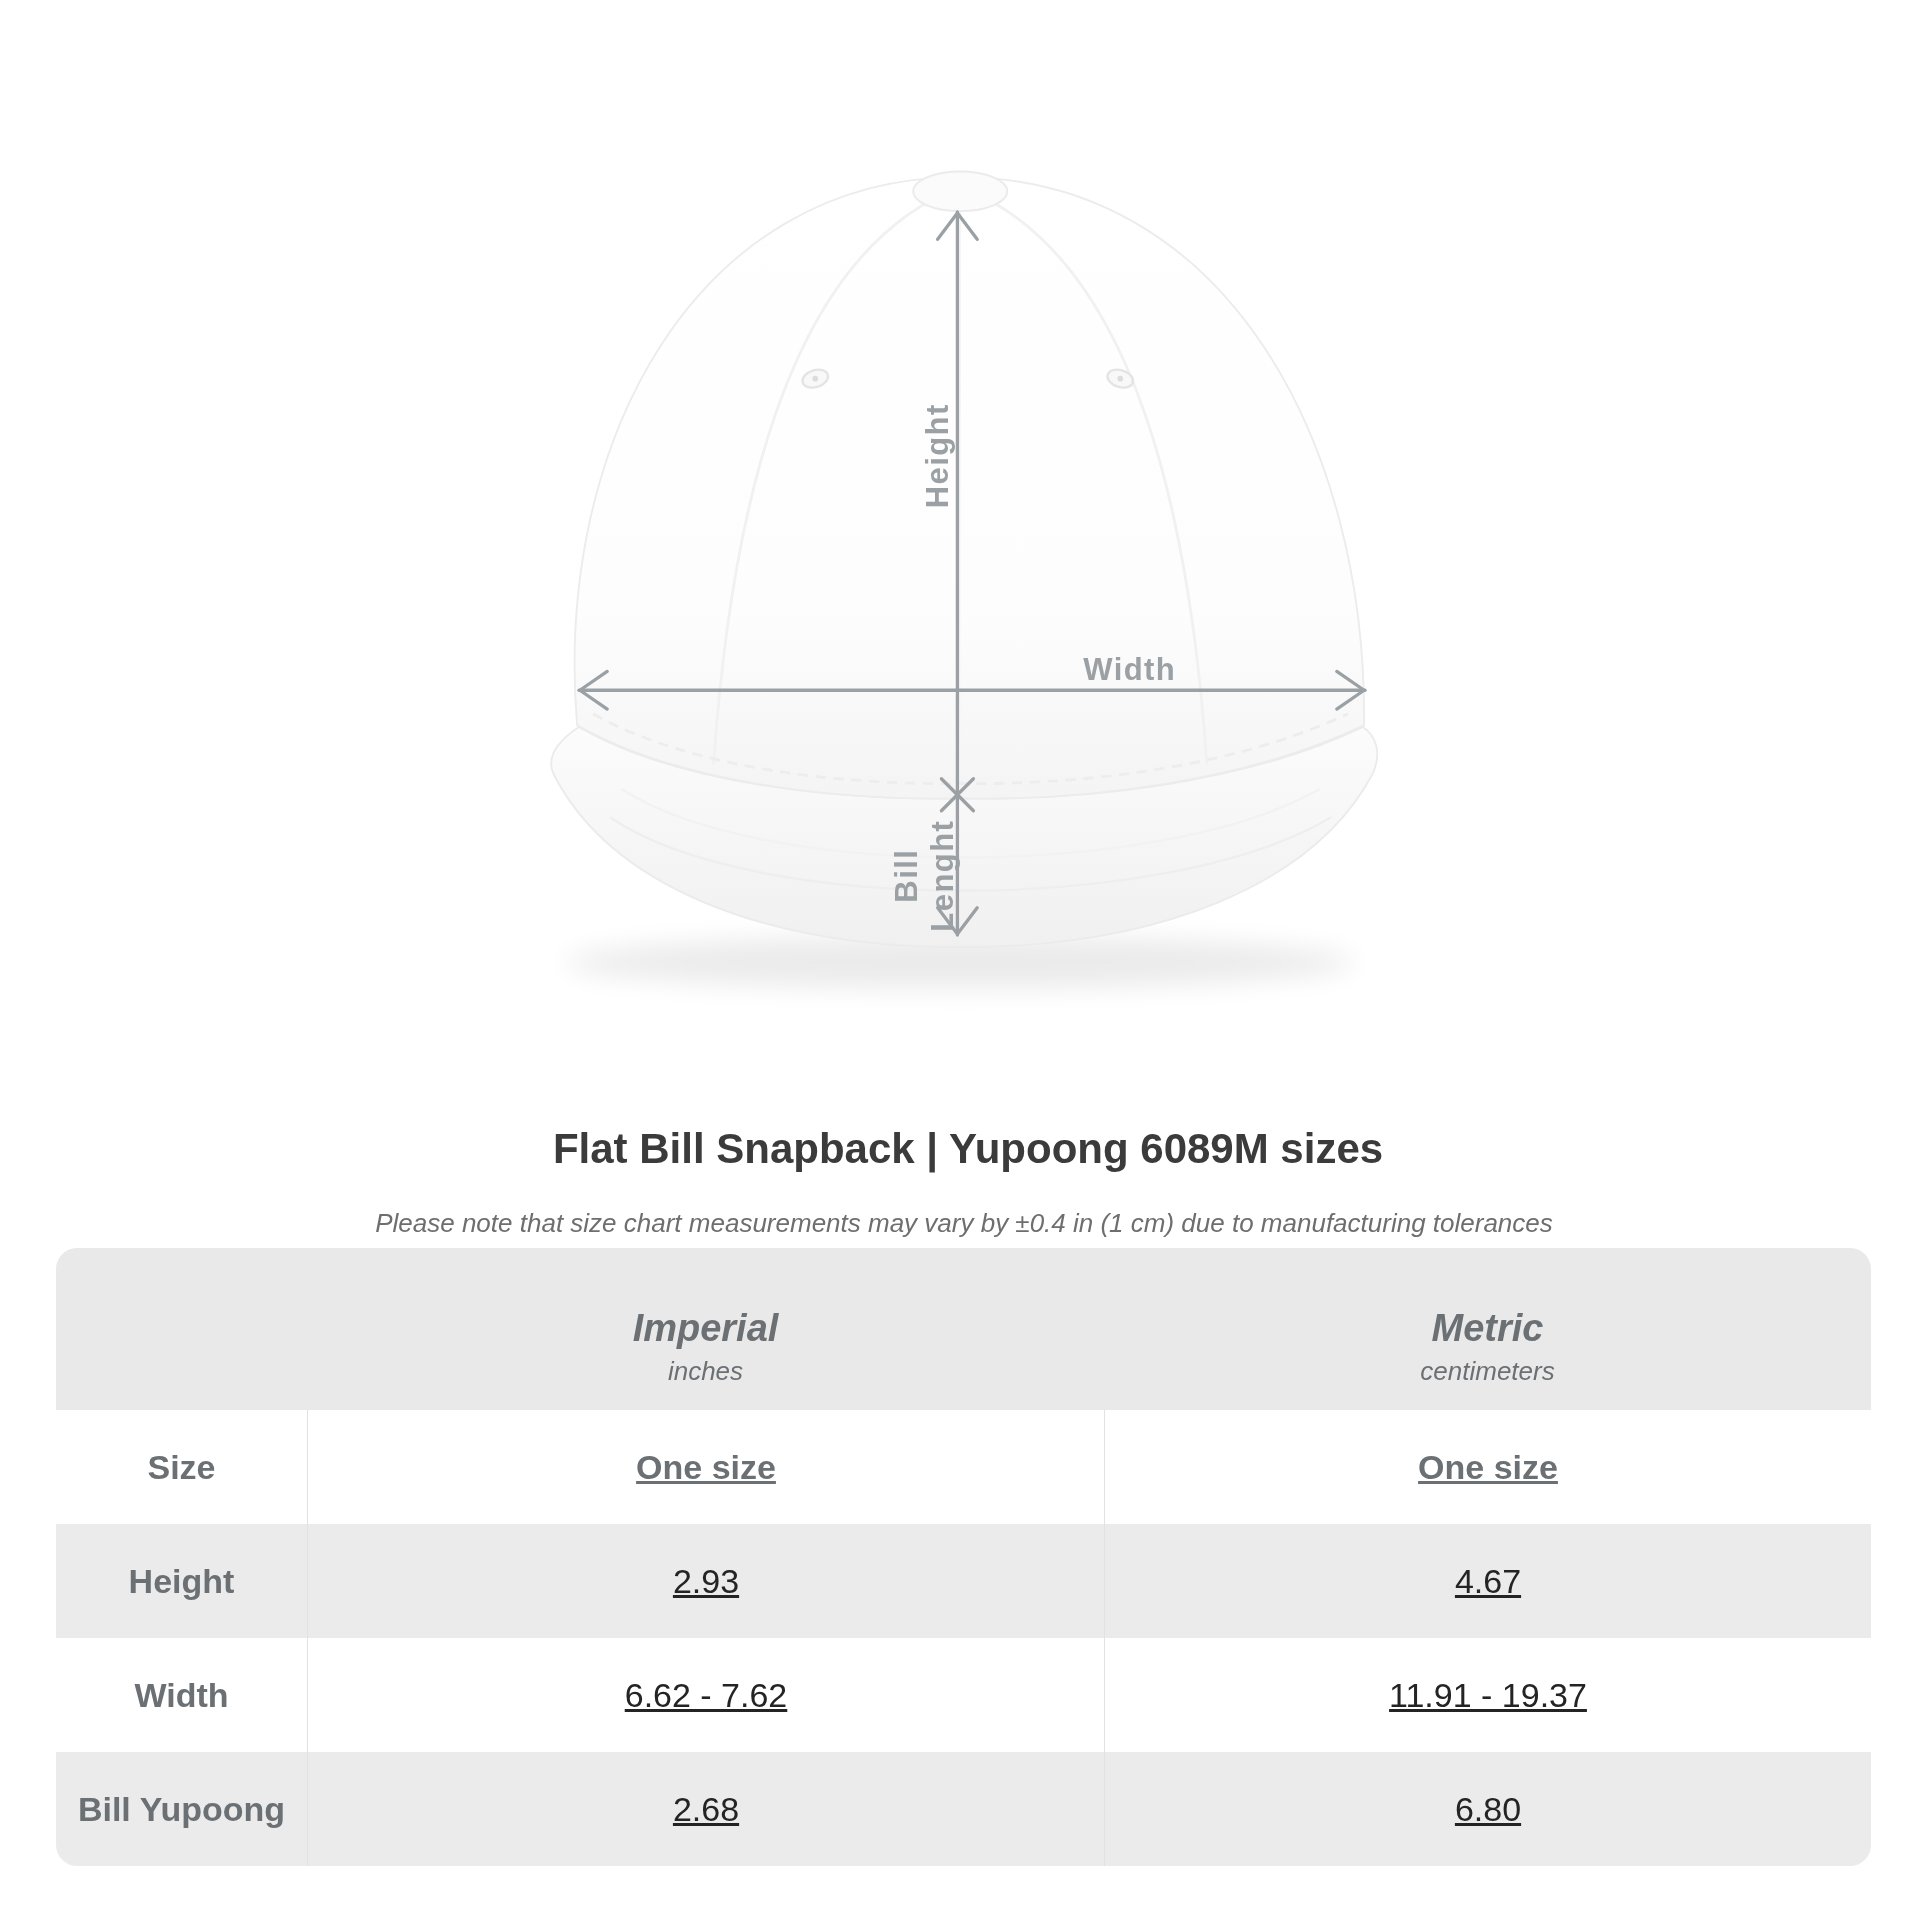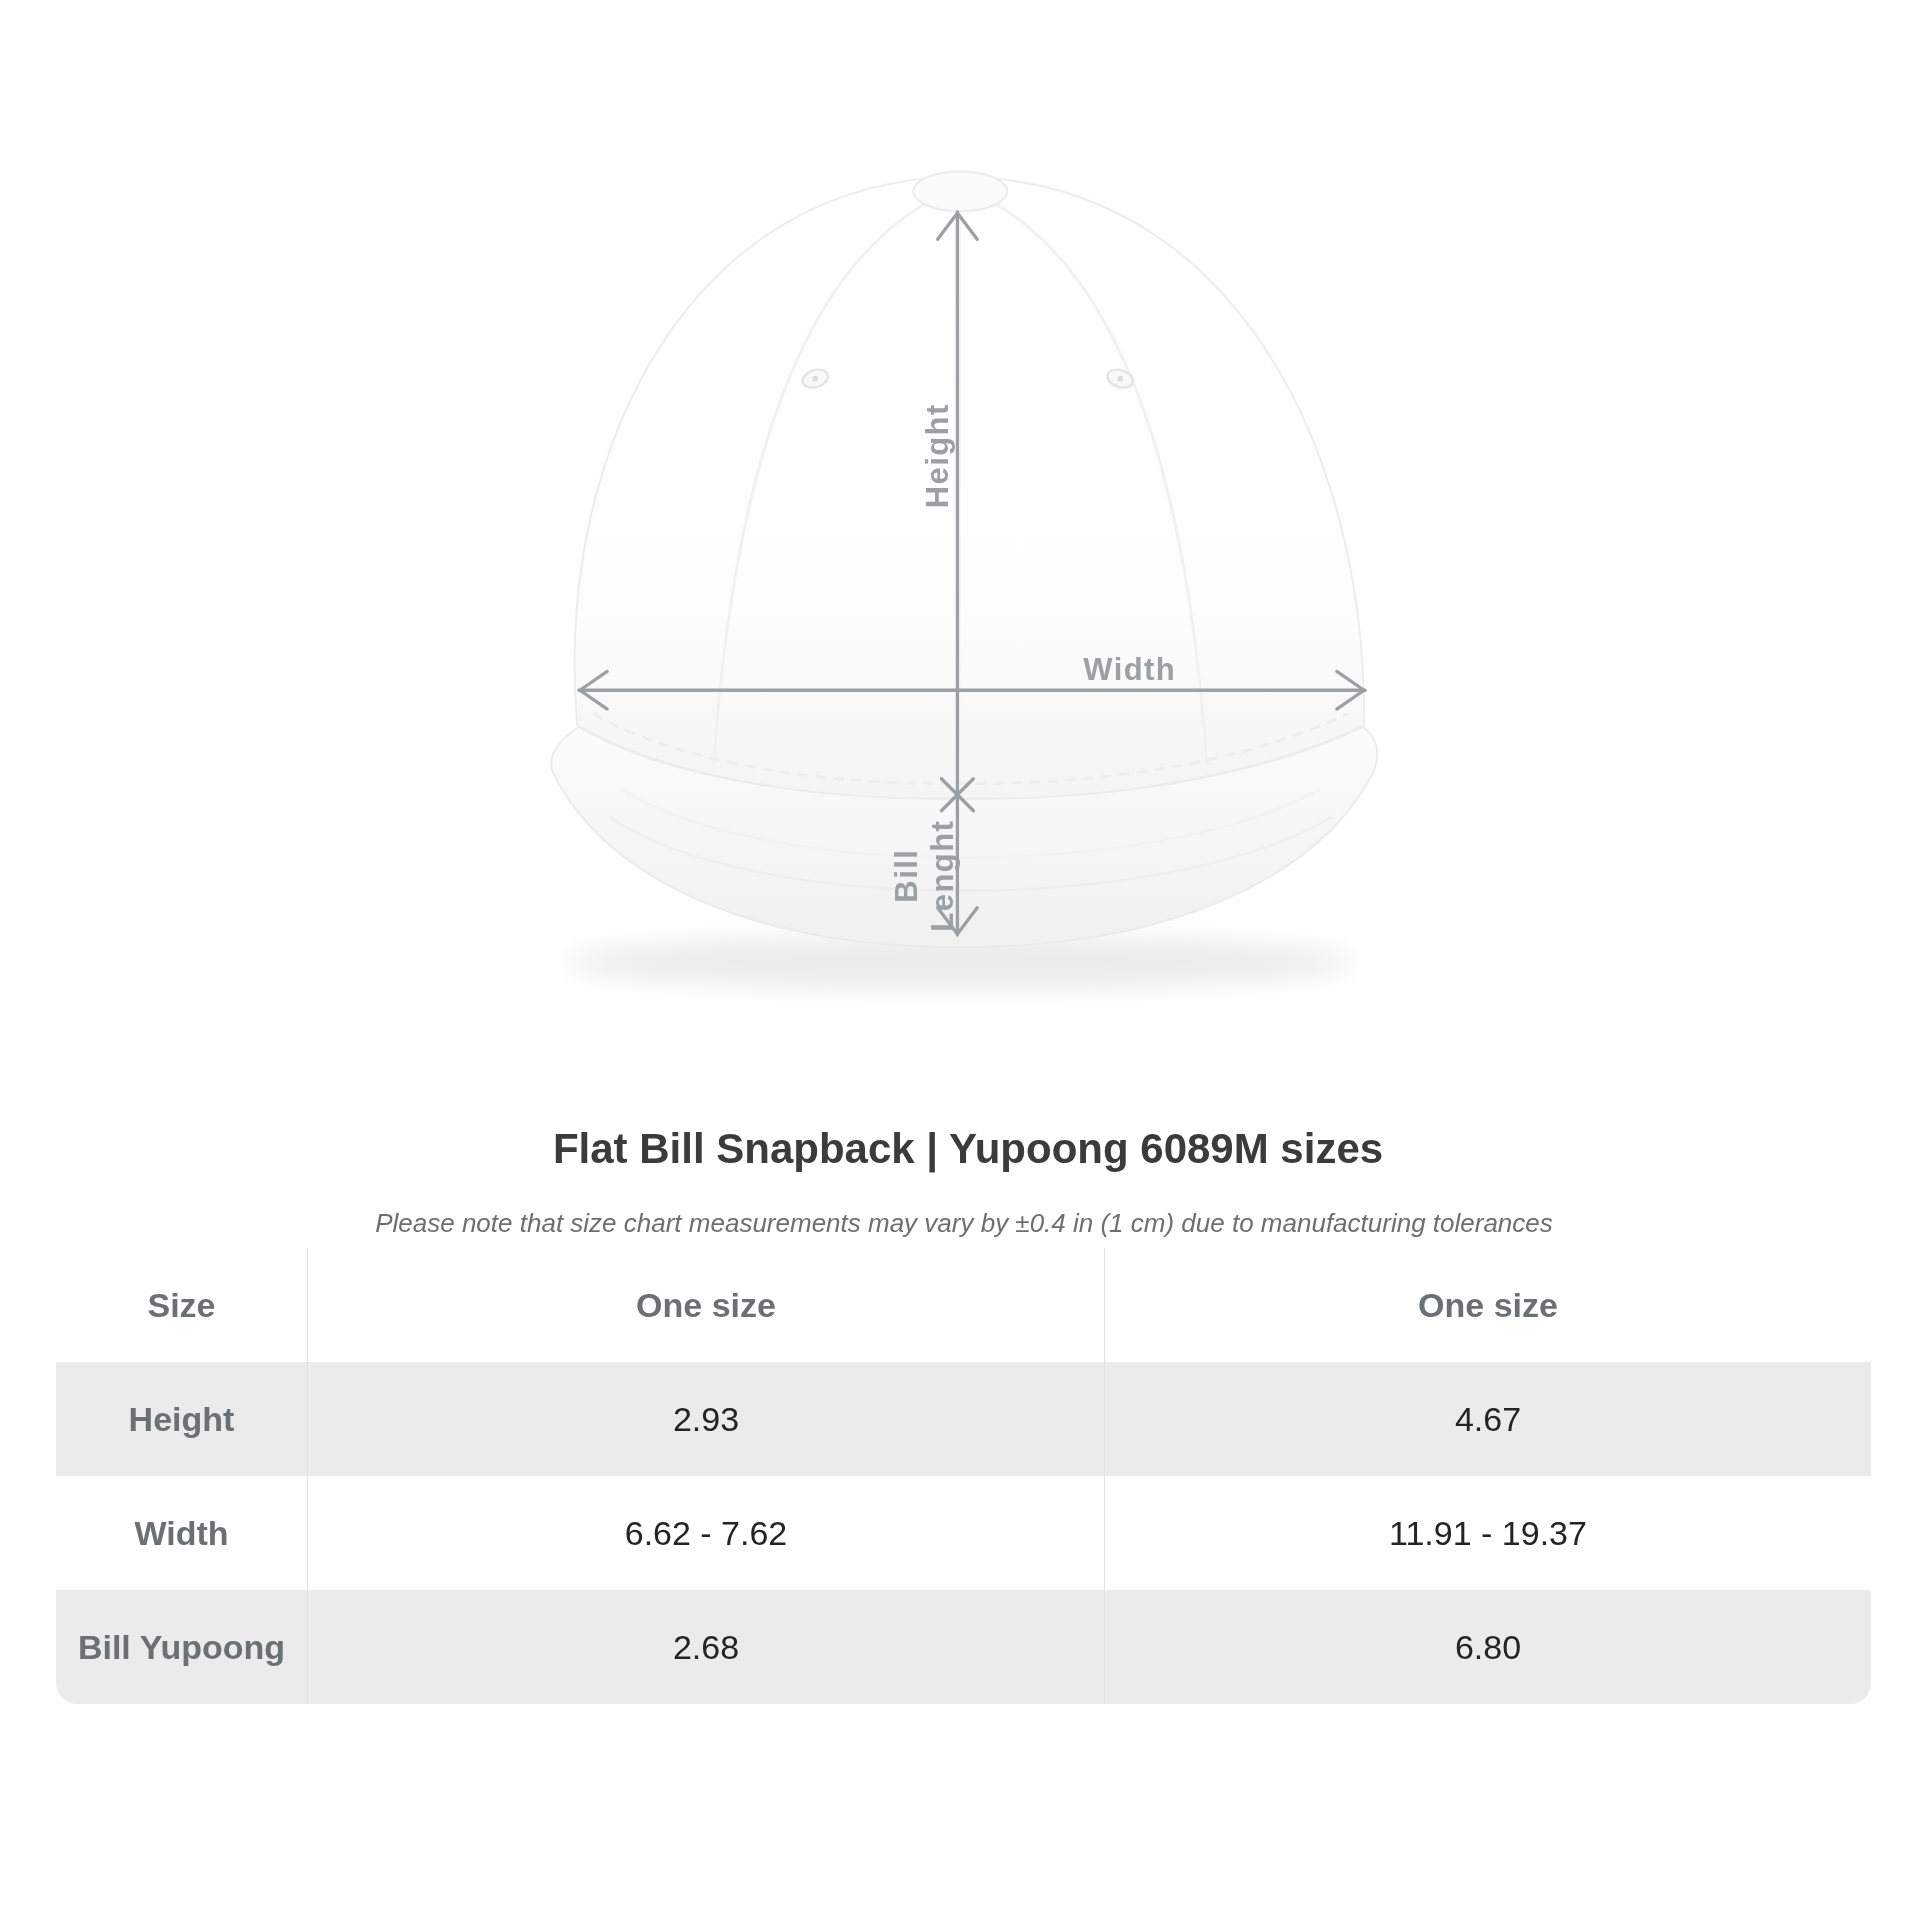--- a/index.html
+++ b/index.html
@@ -56,21 +56,21 @@
     display: grid; grid-template-columns: 251px 797px 767px;
     height: 114px; background: #ffffff;
   }
   .trow.alt { background: #ebebeb; }
   .cell {
     display: flex; align-items: center; justify-content: center;
     box-sizing: border-box; font-size: 34px;
   }
   .cell.divided { border-left: 1.9px solid #e2e2e2; }
   .cell.label { font-weight: 700; color: #6b7074; }
-  .cell.value { color: #242424; }
+  .cell.value { color: #242424; text-decoration: underline; }
   .cell.value.onesize { font-weight: 700; color: #6b7074; }
 </style>
 </head>
 <body>
 
 <div class="page">
 
   <svg class="hat" viewBox="0 0 2048 1150">
     <defs>
       <linearGradient id="crownGrad" x1="0" y1="0" x2="0" y2="1">
@@ -141,20 +141,31 @@
     <text class="dim-label" x="996" y="484" text-anchor="middle" dominant-baseline="central" transform="rotate(-90 996 484)">Height</text>
     <text class="dim-label" x="1200" y="722" text-anchor="middle">Width</text>
     <text class="dim-label" x="963" y="930" text-anchor="middle" dominant-baseline="central" transform="rotate(-90 963 930)">Bill</text>
     <text class="dim-label" x="1001" y="930" text-anchor="middle" dominant-baseline="central" transform="rotate(-90 1001 930)">Lenght</text>
   </svg>
 
   <h1 class="title">Flat Bill Snapback | Yupoong 6089M sizes</h1>
   <p class="subtitle">Please note that size chart measurements may vary by ±0.4 in (1 cm) due to manufacturing tolerances</p>
 
   <div class="size-table">
+    <div class="thead">
+      <div class="hcell"></div>
+      <div class="hcell">
+        <div class="hl">Imperial</div>
+        <div class="hs">inches</div>
+      </div>
+      <div class="hcell">
+        <div class="hl">Metric</div>
+        <div class="hs">centimeters</div>
+      </div>
+    </div>
 
     <div class="trow">
       <div class="cell label">Size</div>
       <div class="cell value onesize divided">One size</div>
       <div class="cell value onesize divided">One size</div>
     </div>
 
     <div class="trow alt">
       <div class="cell label">Height</div>
       <div class="cell value divided">2.93</div>

